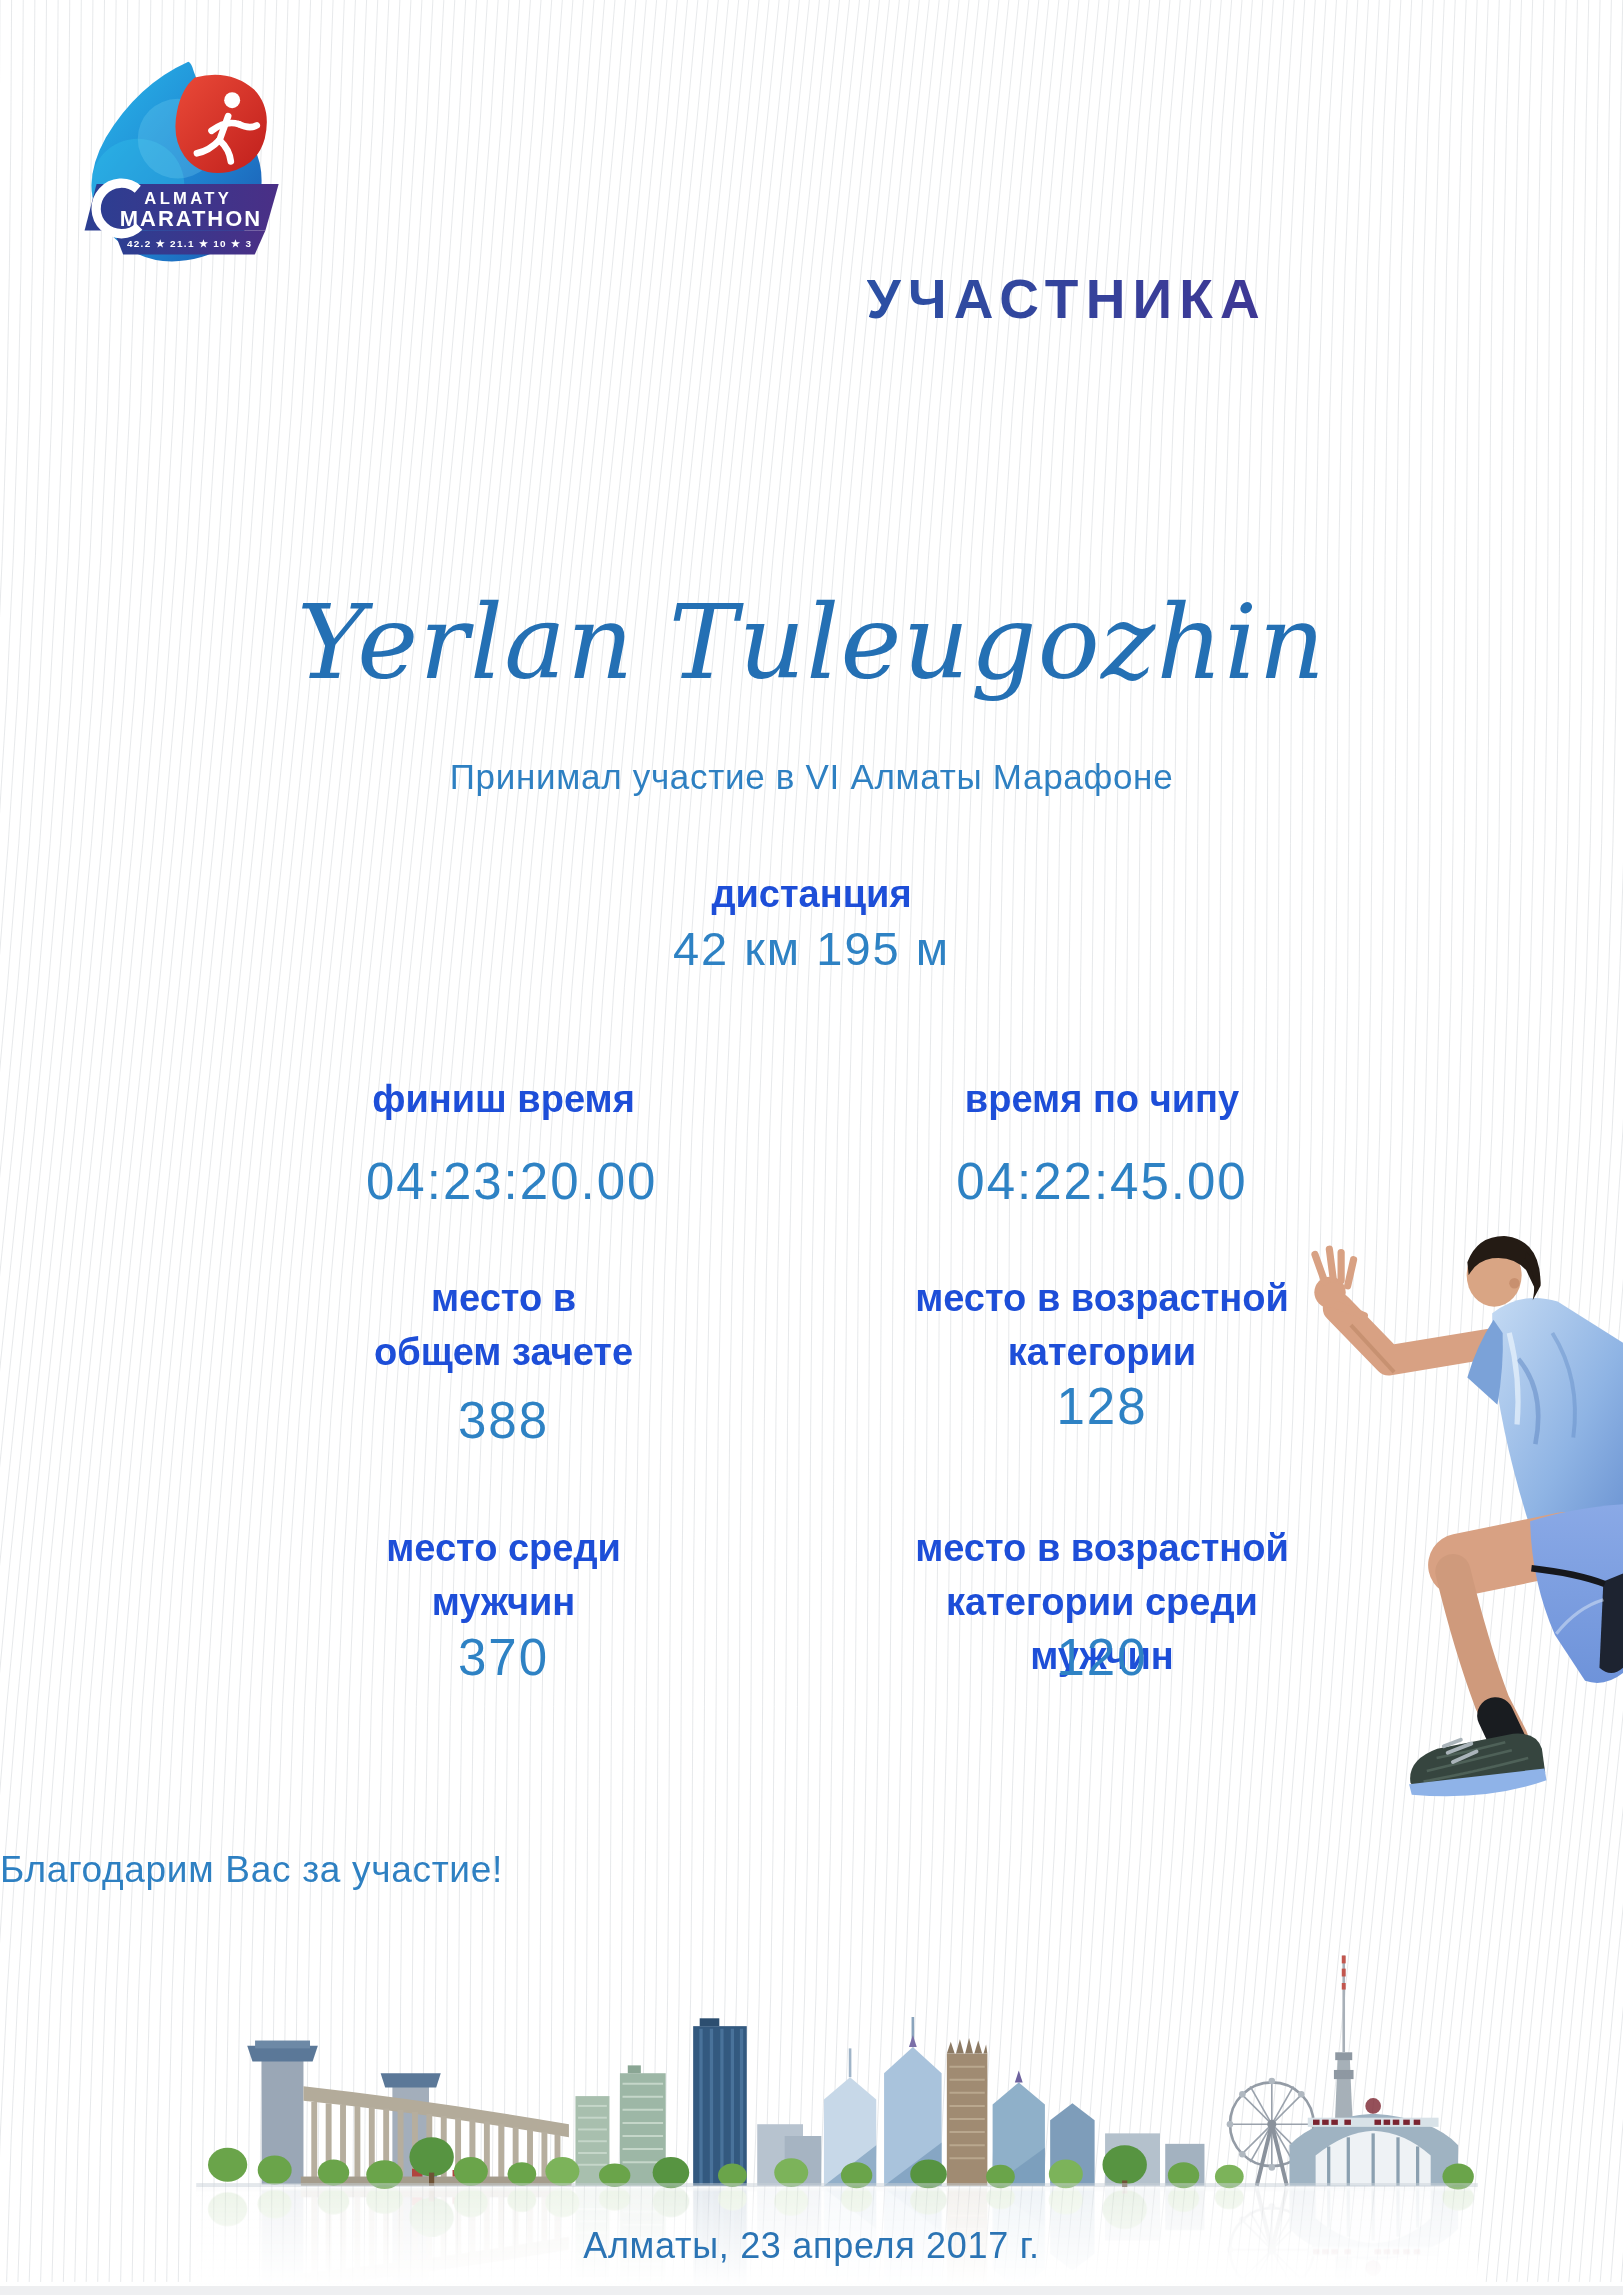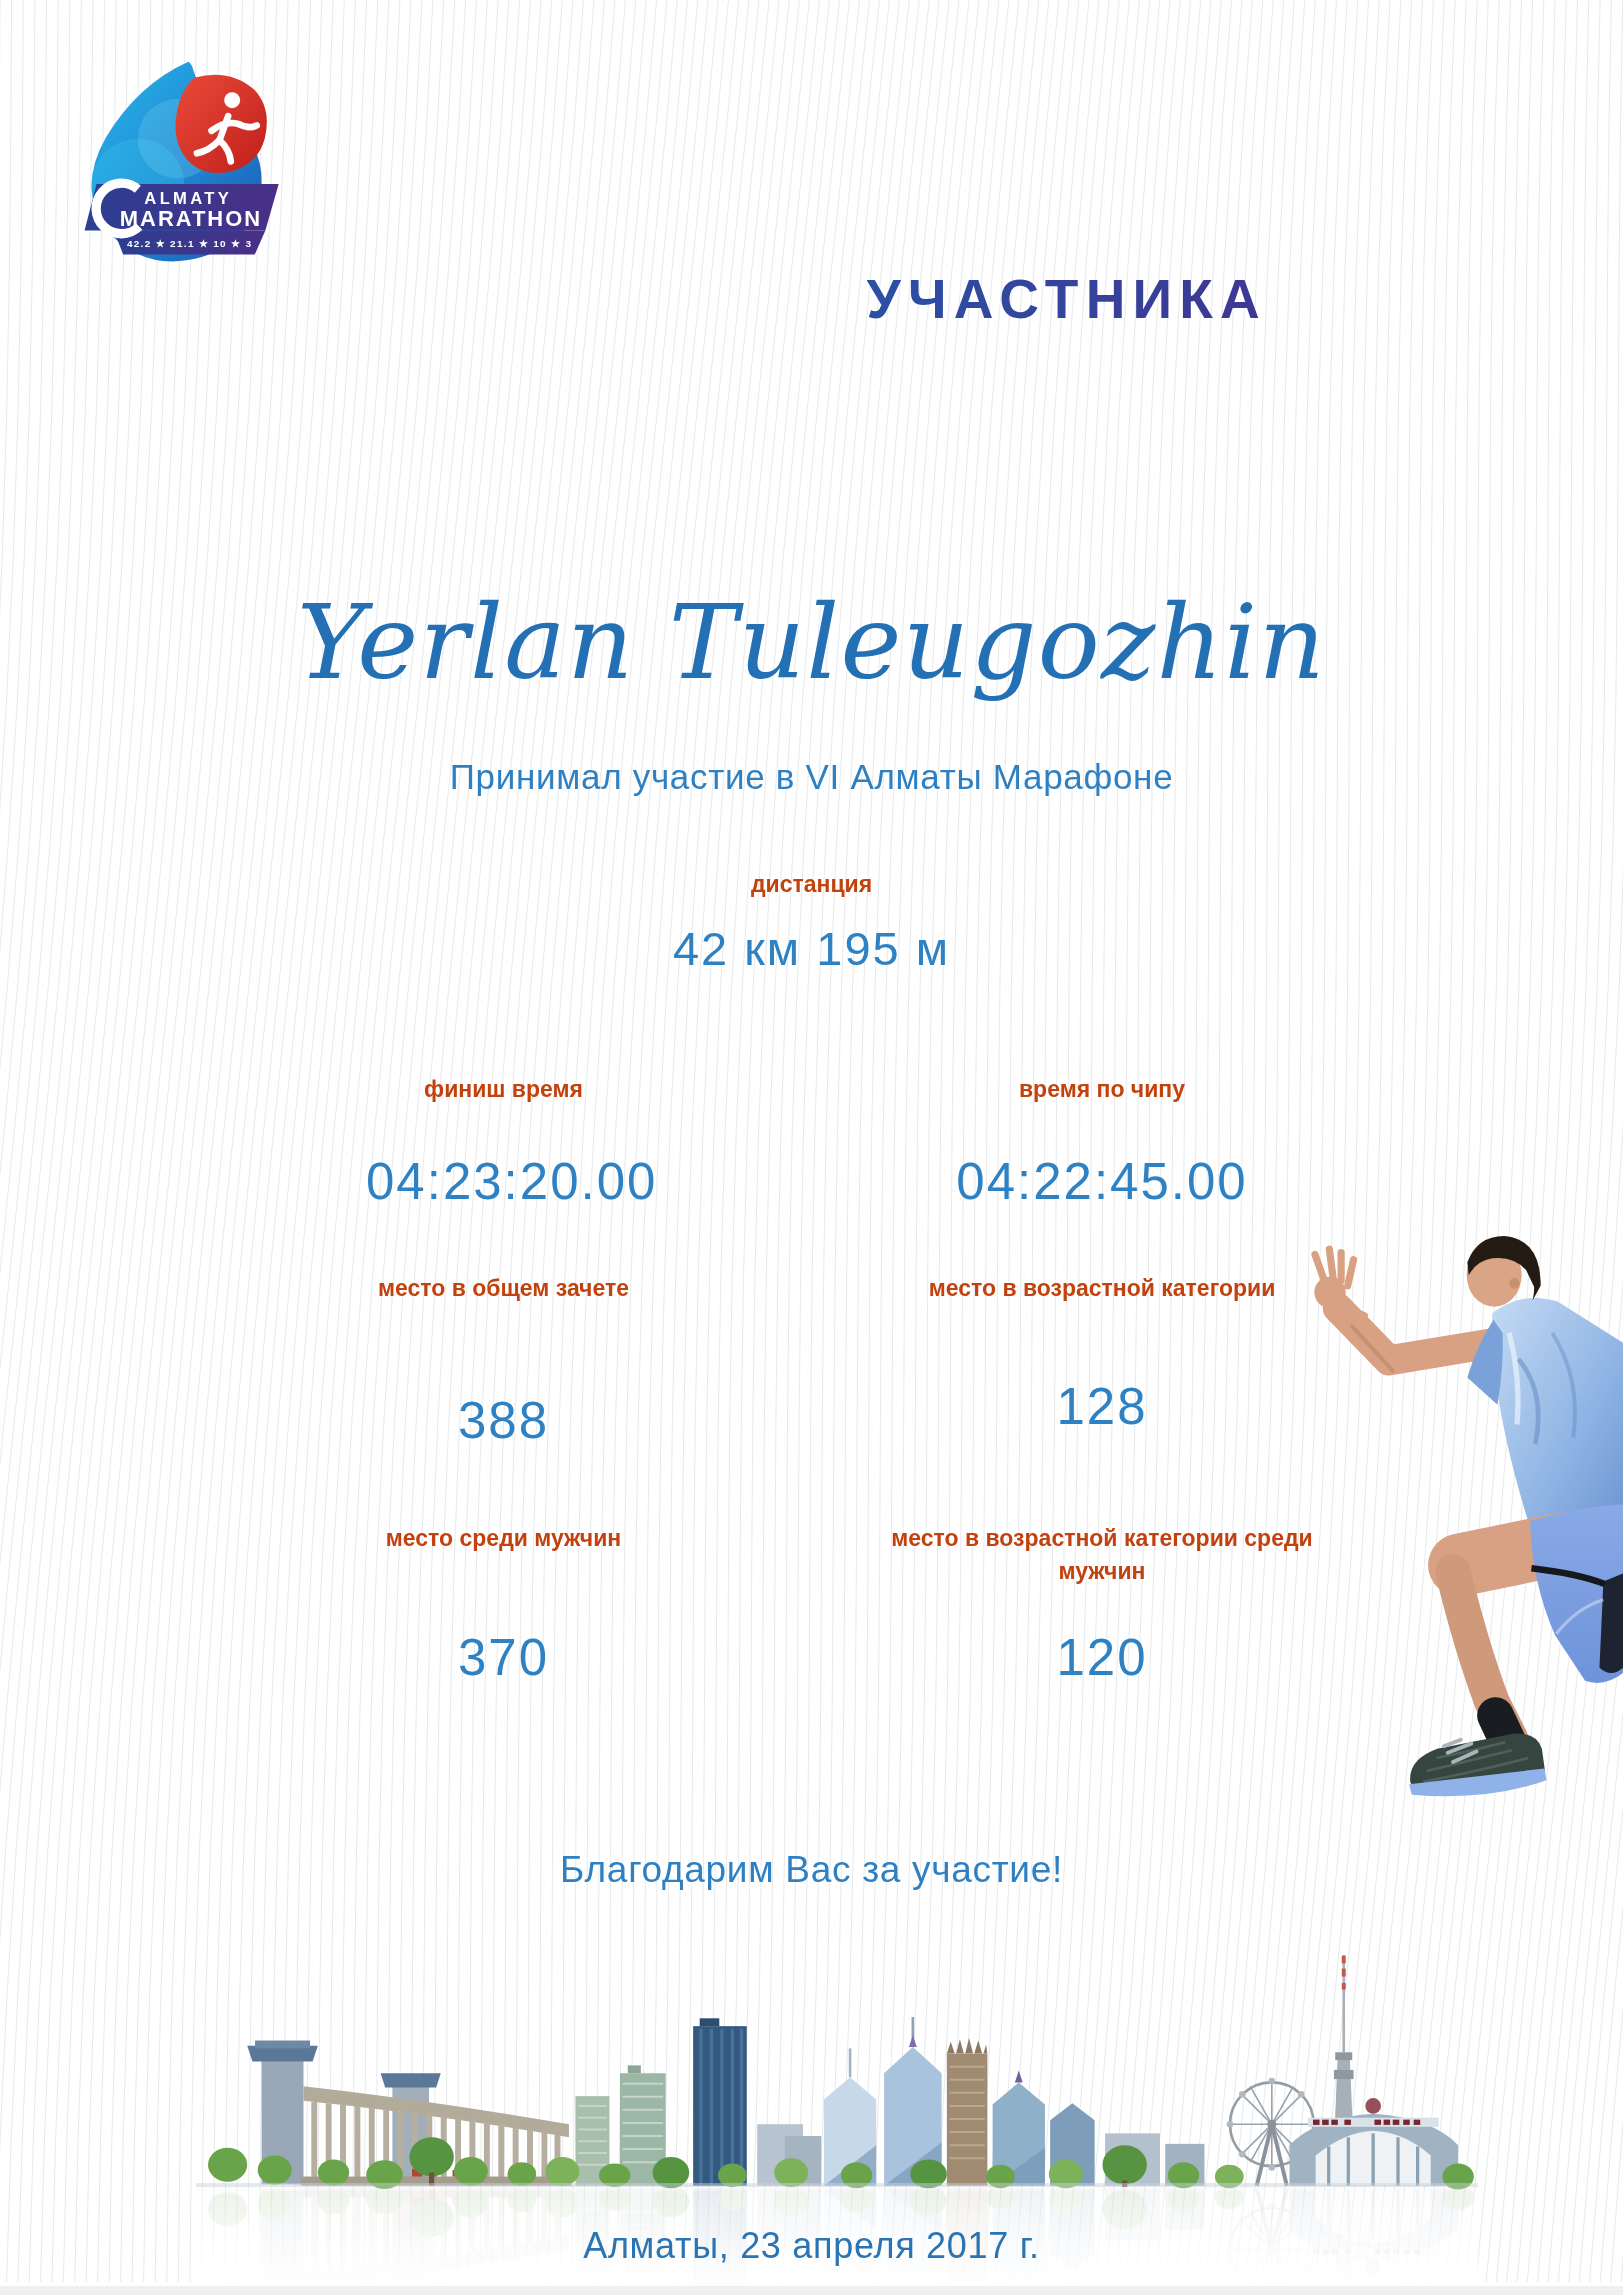--- a/index.html
+++ b/index.html
@@ -31,41 +31,41 @@
   .name-script{
     left:0;width:1623px;top:582px;text-align:center;z-index:2;
     font-family:"DejaVu Serif", serif;font-style:italic;font-weight:normal;
     font-size:103px;color:#2470b4;letter-spacing:1.3px;
   }
   .participation{
     left:0;width:1623px;top:757px;text-align:center;z-index:2;
     font-size:35px;color:#2e80c2;letter-spacing:0.7px;
   }
   
-  .label{font-size:23px;font-weight:bold;color:#c2410c;line-height:1.42;text-align:center;z-index:2;}
+  .label{font-size:38px;font-weight:bold;color:#1d4ed8;line-height:1.42;text-align:center;z-index:2;}
   .value{font-size:51px;font-weight:300;color:#2e82c4;letter-spacing:2px;text-align:center;z-index:2;white-space:nowrap;}
   .center-col{left:0;width:1623px;}
   .colL{left:366px;width:275px;}
   .colR{left:873px;width:458px;}
   #distance-label{top:868px;}
   #distance-value{top:921px;font-size:47px;}
   #finish-label{top:1073px;}
   #chip-label{top:1073px;}
   #finish-value{top:1152px;}
   #chip-value{top:1152px;}
   #overall-label{top:1272px;}
   #age-label{top:1272px;}
   #overall-value{top:1377px;margin-top:14px;}
   #age-value{top:1377px;}
   #men-label{top:1522px;}
   #agemen-label{top:1522px;}
   #men-value{top:1628px;}
   #agemen-value{top:1628px;}
   
-  .thanks{left:0;width:1623px;top:1849px;text-align:center;z-index:2;
+  .thanks{left:0;width:1623px;top:1849px;text-align:left;z-index:2;
     font-size:37px;color:#2e80c2;letter-spacing:0.7px;}
   .place-date{left:0;width:1623px;top:2225px;text-align:center;z-index:3;
     font-size:36px;color:#2b74b4;letter-spacing:0.7px;}
   
   #runner{left:1296px;top:1215px;width:327px;height:589px;z-index:1;}
   #skyline{left:196px;top:1949px;width:1282px;height:340px;z-index:1;}
   .bottom-strip{left:0;top:2286px;width:1623px;height:9.2px;background:#eeeff1;z-index:4;}
 </style>
 </head>
 <body>

